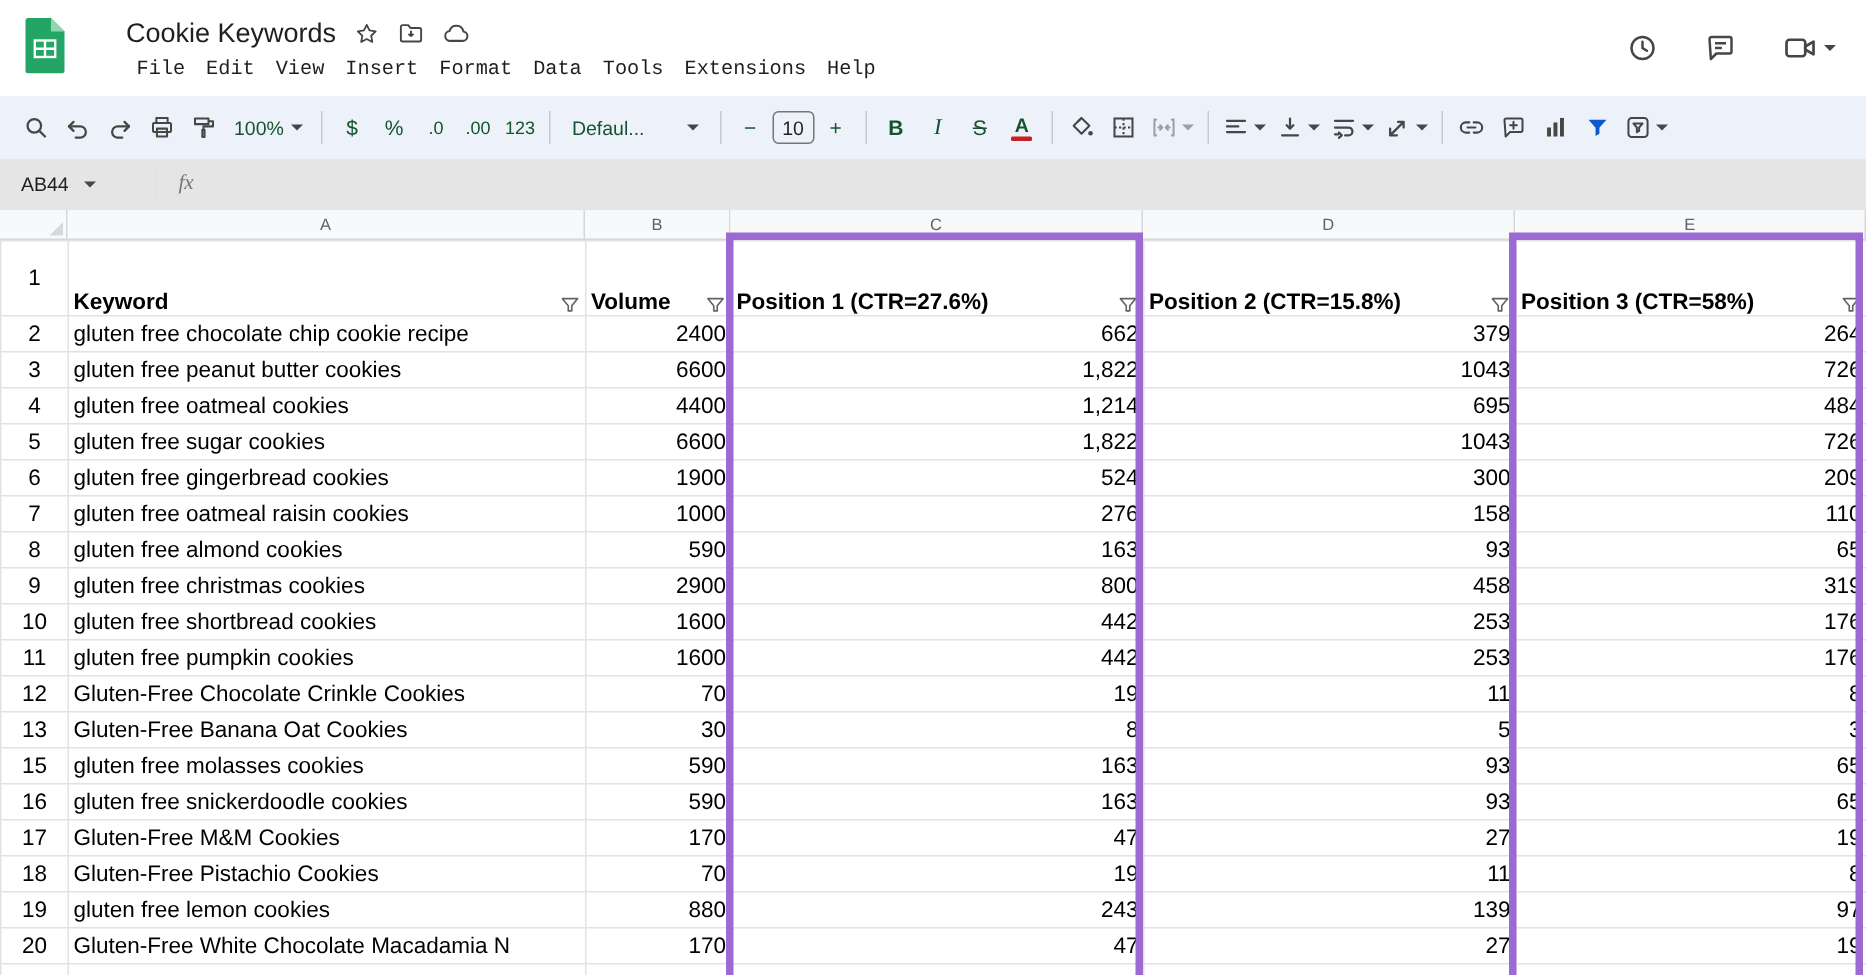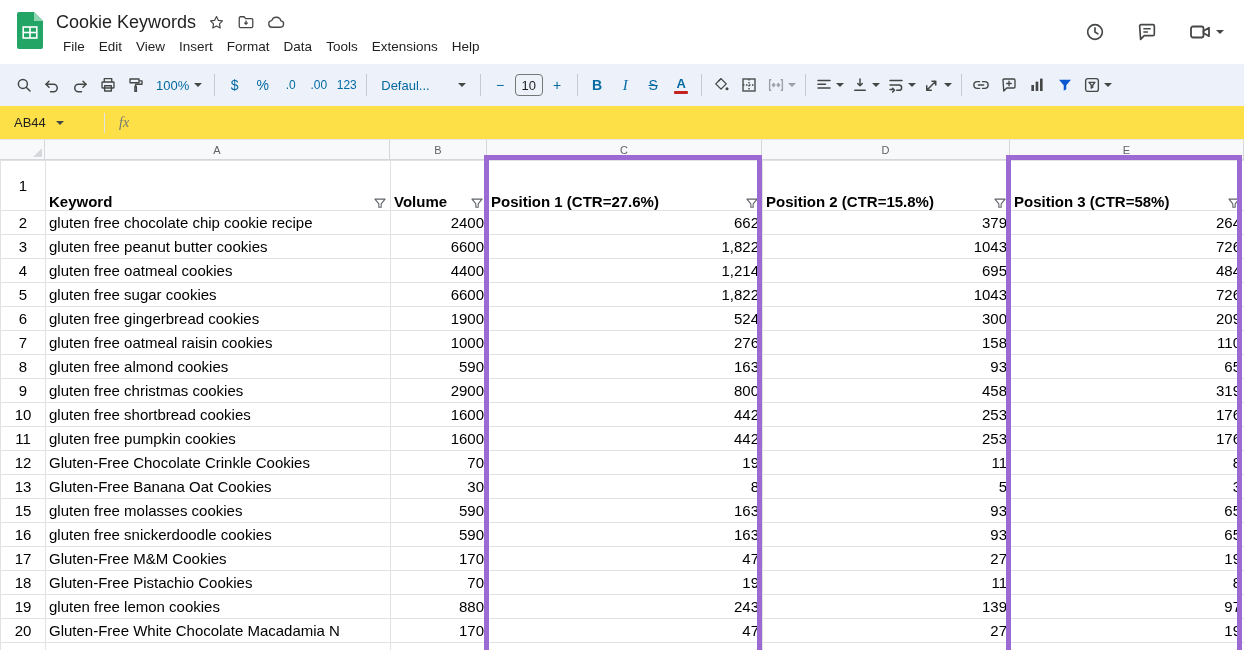--- a/index.html
+++ b/index.html
@@ -3,52 +3,52 @@
 <meta charset="utf-8">
 <style>
   * { margin:0; padding:0; box-sizing:border-box; }
   html,body { width:1244px; height:650px; overflow:hidden; background:#fff;
     font-family:"Liberation Sans", sans-serif; color:#1f1f1f; }
   button { background:none; border:none; font-family:inherit; cursor:pointer; }
 
   
   .titlebar { height:64px; display:flex; align-items:center; padding:0 20px 0 16px; }
   .sheets-icon { margin-right:12px; flex-shrink:0; }
-  .title-block { display:flex; flex-direction:column; justify-content:center; }
+  .title-block { display:flex; flex-direction:column; justify-content:center;margin-left:28px; }
   .title-row { display:flex; align-items:center; gap:12px; height:28px; }
   .doc-title { font-size:18px; color:#1f1f1f; }
   .title-ico { display:flex; align-items:center; color:#444746; }
-  .menubar { display:flex; align-items:flex-start; margin-top:1px; }
+  .menubar { display:flex; align-items:flex-start; margin-top:1px;font-family:Liberation Mono, monospace; }
   .menu-item { font-size:13.5px; color:#1f1f1f; padding:2px 7px; border-radius:4px; }
   .titlebar-right { margin-left:auto; display:flex; align-items:center; gap:30px; }
   .tr-btn { display:flex; align-items:center; gap:4px; color:#444746; }
 
   .caret { width:0; height:0; border-left:4px solid transparent; border-right:4px solid transparent;
     border-top:4px solid #444746; display:inline-block; }
   .caret.dis { border-top-color:#9aa0a6; }
 
   
   .toolbar { height:42px; background:var(--toolbar-bg,#edf2fa); display:flex; align-items:center;
     padding:0 10px; gap:1px; }
   .tbtn { height:28px; min-width:27px; display:flex; align-items:center; justify-content:center;
-    gap:3px; border-radius:4px; color:#0369a1; font-size:14px; padding:0 3px; }
+    gap:3px; border-radius:4px; color:#14532d; font-size:14px; padding:0 3px; }
   .tbtn svg { display:block; }
   .sep { width:1px; height:22px; background:#c6cad2; margin:0 5px; flex-shrink:0; }
   .zoom-btn { font-size:13px; gap:5px; padding:0 6px; }
   .font-btn { font-size:13px; gap:28px; padding:0 8px; min-width:84px; justify-content:flex-end; }
   .size-box { width:28px; height:22px; border:1px solid #747775; border-radius:4px;
     display:flex; align-items:center; justify-content:center; font-size:13px; color:#1f1f1f; }
   .b-bold { font-weight:700; }
   .b-italic { font-style:italic; font-family:"Liberation Serif", serif; font-size:15px; }
   .b-strike { text-decoration:line-through; }
   .tcolor { display:flex; flex-direction:column; align-items:center; line-height:1; }
   .tcolor .bar { width:14px; height:3px; background:#c5221f; margin-top:1px; border-radius:1px; }
 
   
-  .formula-bar { height:34px; display:flex; align-items:center; border-bottom:1px solid #e3e5e8; background:#fde047; }
+  .formula-bar { height:34px; display:flex; align-items:center; border-bottom:1px solid #e3e5e8; background:#e5e5e5; }
   .cell-ref-box { width:96px; display:flex; align-items:center; gap:10px; padding-left:14px; font-size:13px; }
   .fx-divider { width:1px; height:20px; background:#e0e2e6; margin:0 8px; }
   .fx-label { font-style:italic; font-family:"Liberation Serif", serif; color:#747775; font-size:14px; padding-left:6px; }
 
   
   .grid { position:relative; height:510px; overflow:hidden; }
   .colhead-row { display:flex; height:20px; }
   .corner { width:45px; height:20px; background:#f8f9fa; border-right:1px solid #d5d7da;
     border-bottom:1px solid #d5d7da; position:relative; flex-shrink:0; }
   .corner::after { content:""; position:absolute; right:2px; bottom:2px;

